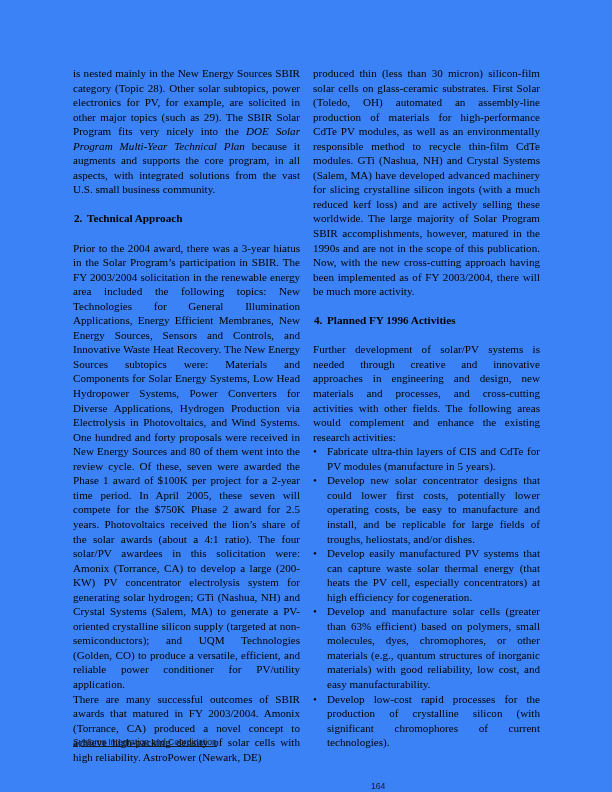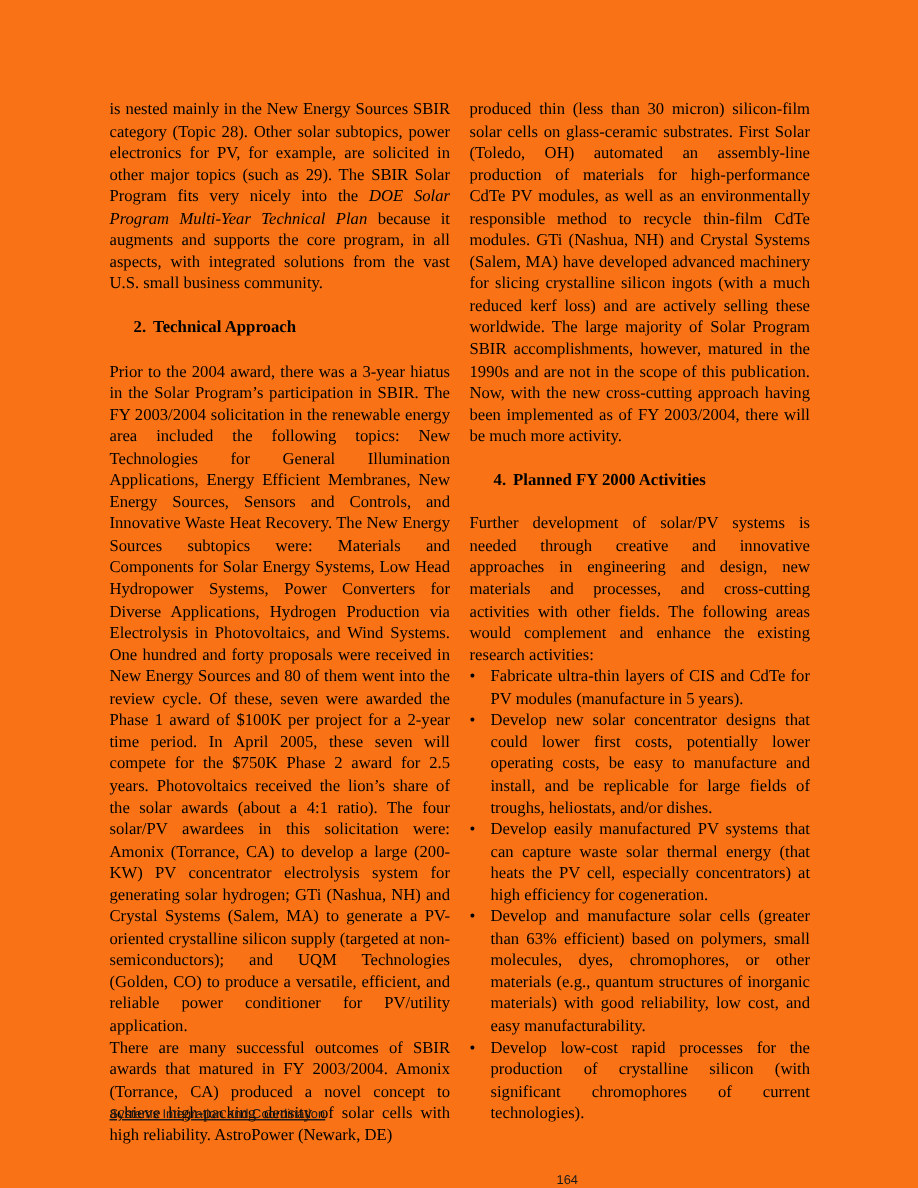--- a/index.html
+++ b/index.html
@@ -13,21 +13,21 @@
     position: relative;
     font-family: "Liberation Serif", serif;
     color: #000000;
     overflow: hidden;
   }
   .page {
     position: absolute;
     left: 0; top: 0;
     width: 612px;
     height: 792px;
-    background: #f97316;
+    background: #3b82f6;
   }
   .columns {
     position: absolute;
     left: 73px;
     top: 66px;
     width: 467px;
     height: 640px;
     display: flex;
     flex-direction: row;
     justify-content: space-between;
@@ -44,21 +44,21 @@
     -webkit-hyphens: none;
     hyphens: none;
     font-family: "Liberation Serif", serif;
   }
   .heading {
     font-size: 11.2px;
     line-height: 14.55px;
     font-weight: bold;
     text-align: left;
     font-family: "Liberation Serif", serif;
-    margin: 16px;
+    margin: 1px;
   }
   .heading-spaced-top {
     margin-top: 14.55px;
   }
   .heading-spaced-bottom {
     margin-bottom: 14.55px;
   }
   .heading .num {
     display: inline-block;
     min-width: 13px;
@@ -138,21 +138,21 @@
 
 
       <p class="body">There are many successful outcomes of SBIR awards that matured in FY 2003/2004.  Amonix (Torrance, CA) produced a novel concept to achieve high-packing density of solar cells with high reliability.    AstroPower (Newark, DE)</p>
 
     </div>
 
     <div class="col">
 
       <p class="body">produced thin (less than 30 micron) silicon-film solar cells on glass-ceramic substrates.  First Solar (Toledo, OH) automated an assembly-line production of materials for high-performance CdTe PV modules, as well as an environmentally responsible method to recycle thin-film CdTe modules.  GTi (Nashua, NH) and Crystal Systems (Salem, MA) have developed advanced machinery for slicing crystalline silicon ingots (with a much reduced kerf loss) and are actively selling these worldwide. The large majority of Solar Program SBIR accomplishments, however, matured in the 1990s and are not in the scope of this publication.  Now, with the new cross-cutting approach having been implemented as of FY 2003/2004, there will be much more activity.</p>
 
-      <p class="heading heading-spaced-top heading-spaced-bottom"><span class="num">4.</span><span>Planned FY 2000 Activities</span></p>
+      <p class="heading heading-spaced-top heading-spaced-bottom"><span class="num">4.</span><span>Planned FY 1996 Activities</span></p>
 
       <p class="body">Further development of solar/PV systems is needed through creative and innovative approaches in engineering and design, new materials and processes, and cross-cutting activities with other fields.  The following areas would complement and enhance the existing research activities:</p>
 
       <ul class="bullets">
         <li>
             <span class="bullet-dot">•</span>
             <span class="li-text">Fabricate ultra-thin layers of CIS and CdTe for PV modules (manufacture in 5 years).</span>
           </li>
         <li>
             <span class="bullet-dot">•</span>

